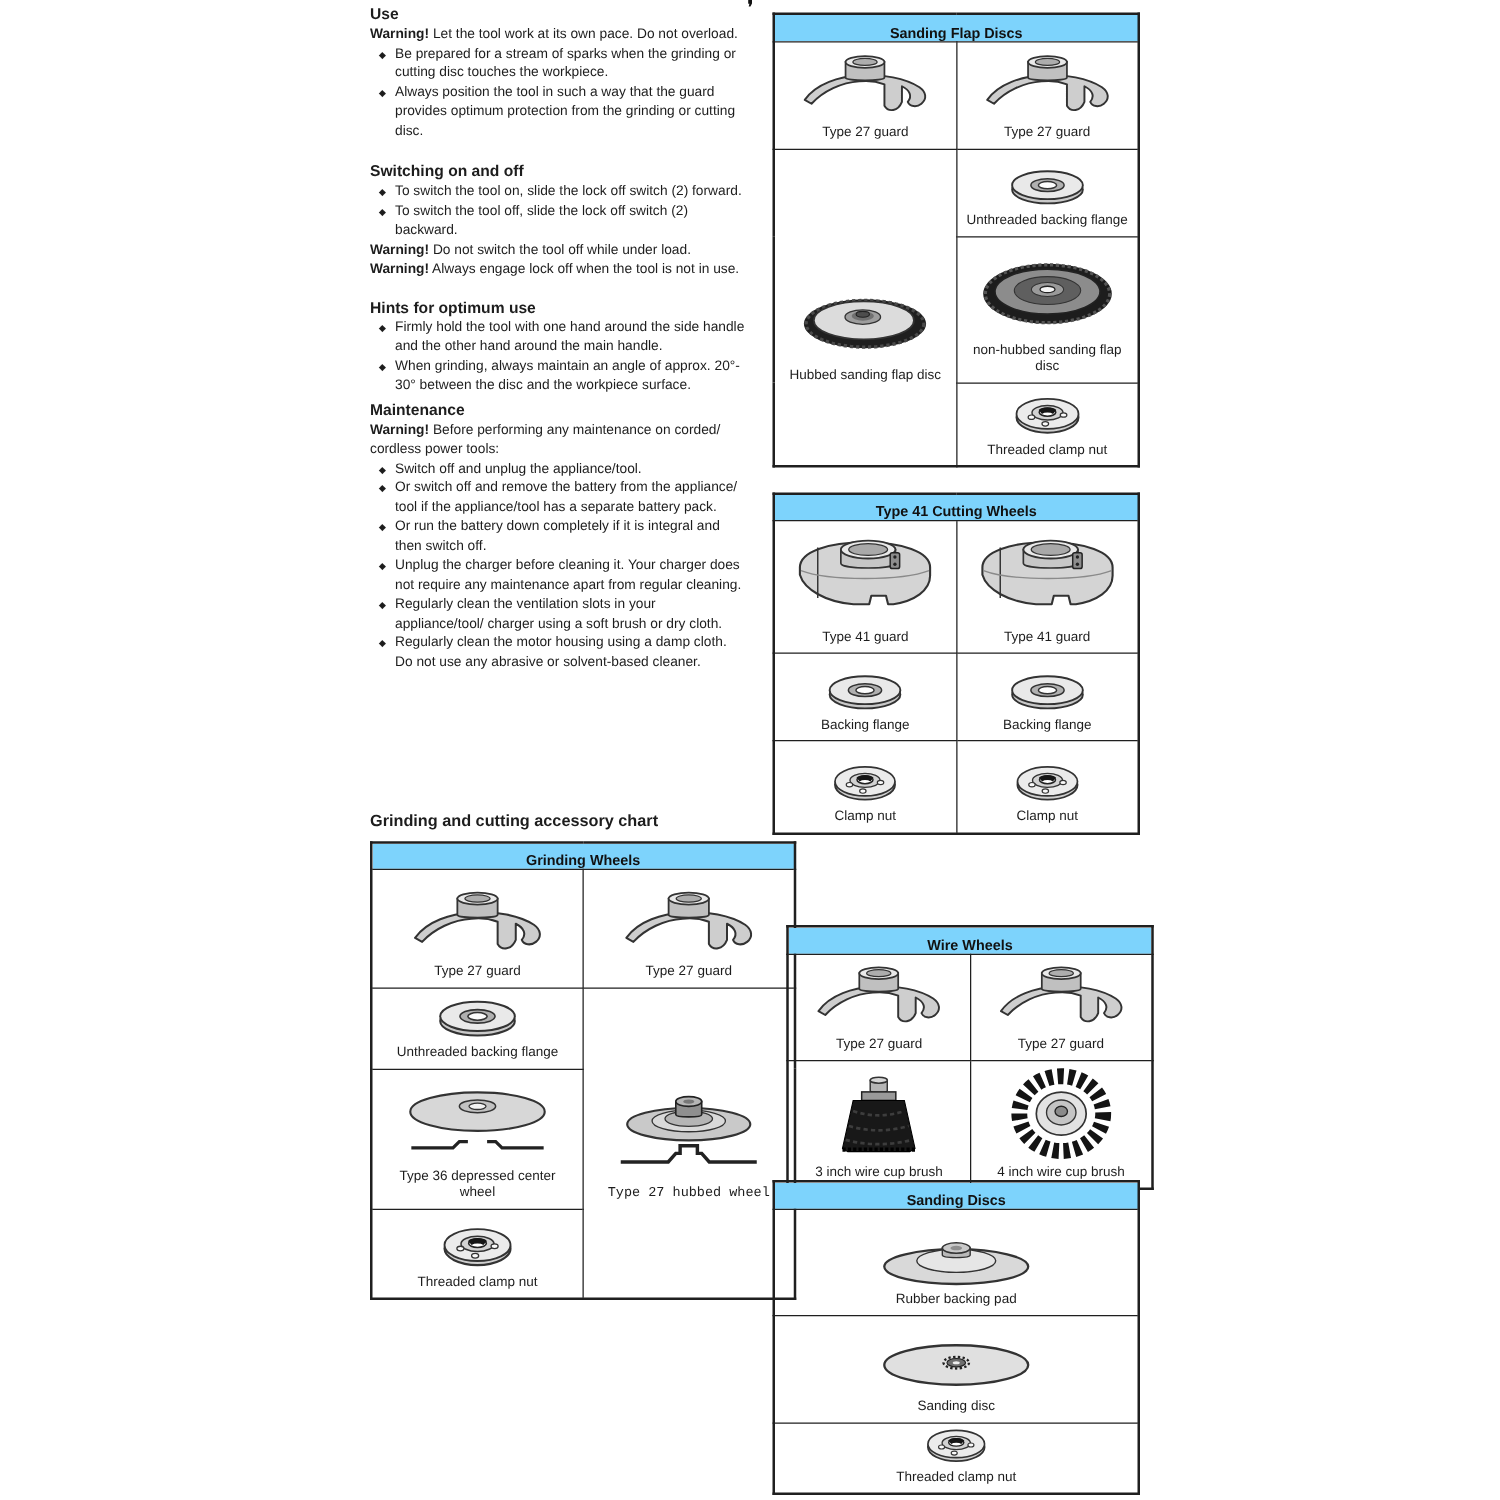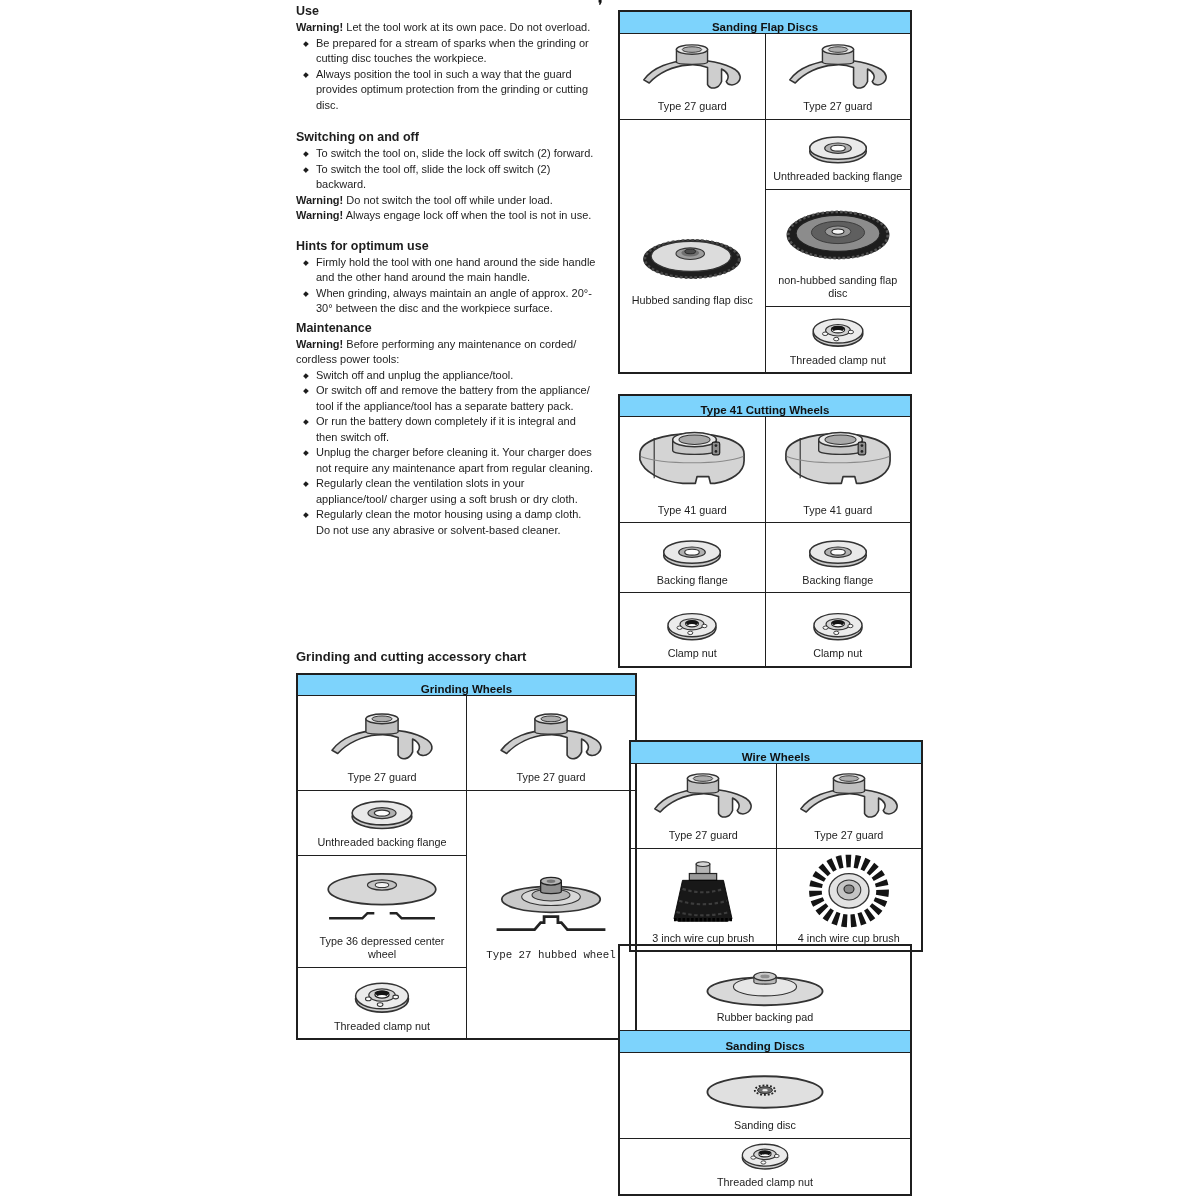--- a/index.html
+++ b/index.html
@@ -507,35 +507,35 @@
             </div>
             <div class="lbl">4 inch wire cup brush</div>
           </div>
         </td>
   </tr>
   </tbody>
 </table>
 
 <table class="acc" style="left:618px;top:944px;width:294px;">
   <tbody>
-  <tr style="height:85px">
-    <td>
-          <div class="cell">
-            <div class="art">
-              <svg class="ic" style="width:130px;height:52px">
-                <use href="#i-backingpad"></use>
-              </svg>
-            </div>
-            <div class="lbl">Rubber backing pad</div>
-          </div>
-        </td>
-  </tr>
   <tr style="height:22px">
         <td class="hdr">Sanding Discs</td>
       </tr>
+  <tr style="height:85px">
+    <td>
+          <div class="cell">
+            <div class="art">
+              <svg class="ic" style="width:130px;height:52px">
+                <use href="#i-backingpad"></use>
+              </svg>
+            </div>
+            <div class="lbl">Rubber backing pad</div>
+          </div>
+        </td>
+  </tr>
   <tr style="height:86px">
     <td>
           <div class="cell">
             <div class="art">
               <svg class="ic" style="width:130px;height:48px">
                 <use href="#i-sandingdisc"></use>
               </svg>
             </div>
             <div class="lbl">Sanding disc</div>
           </div>

